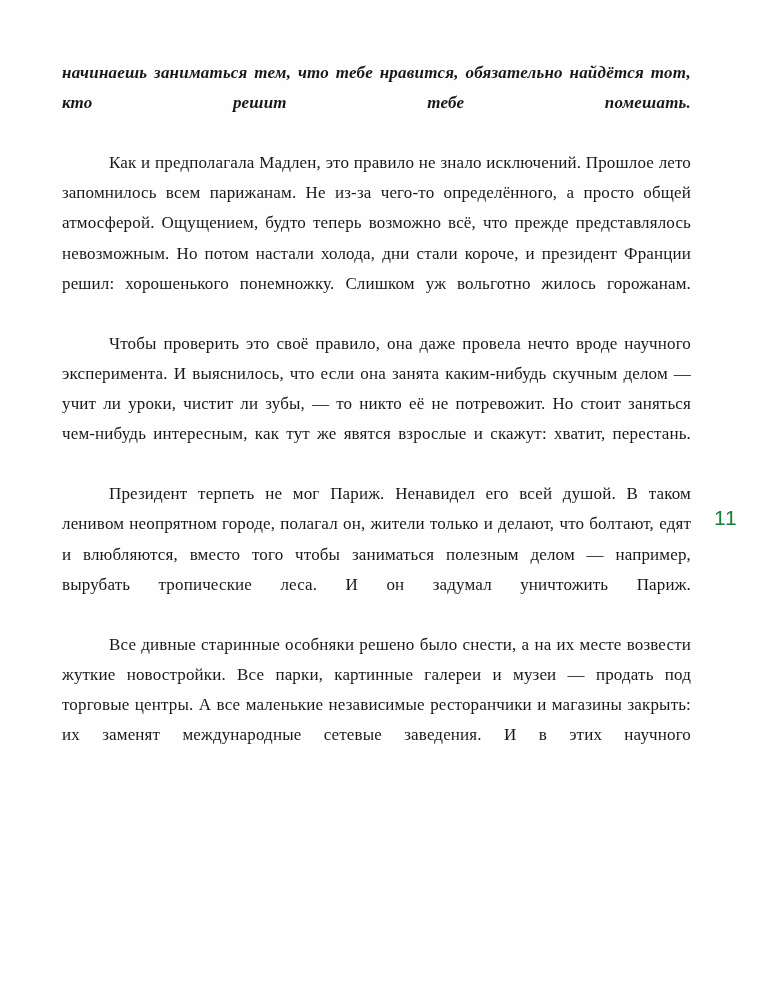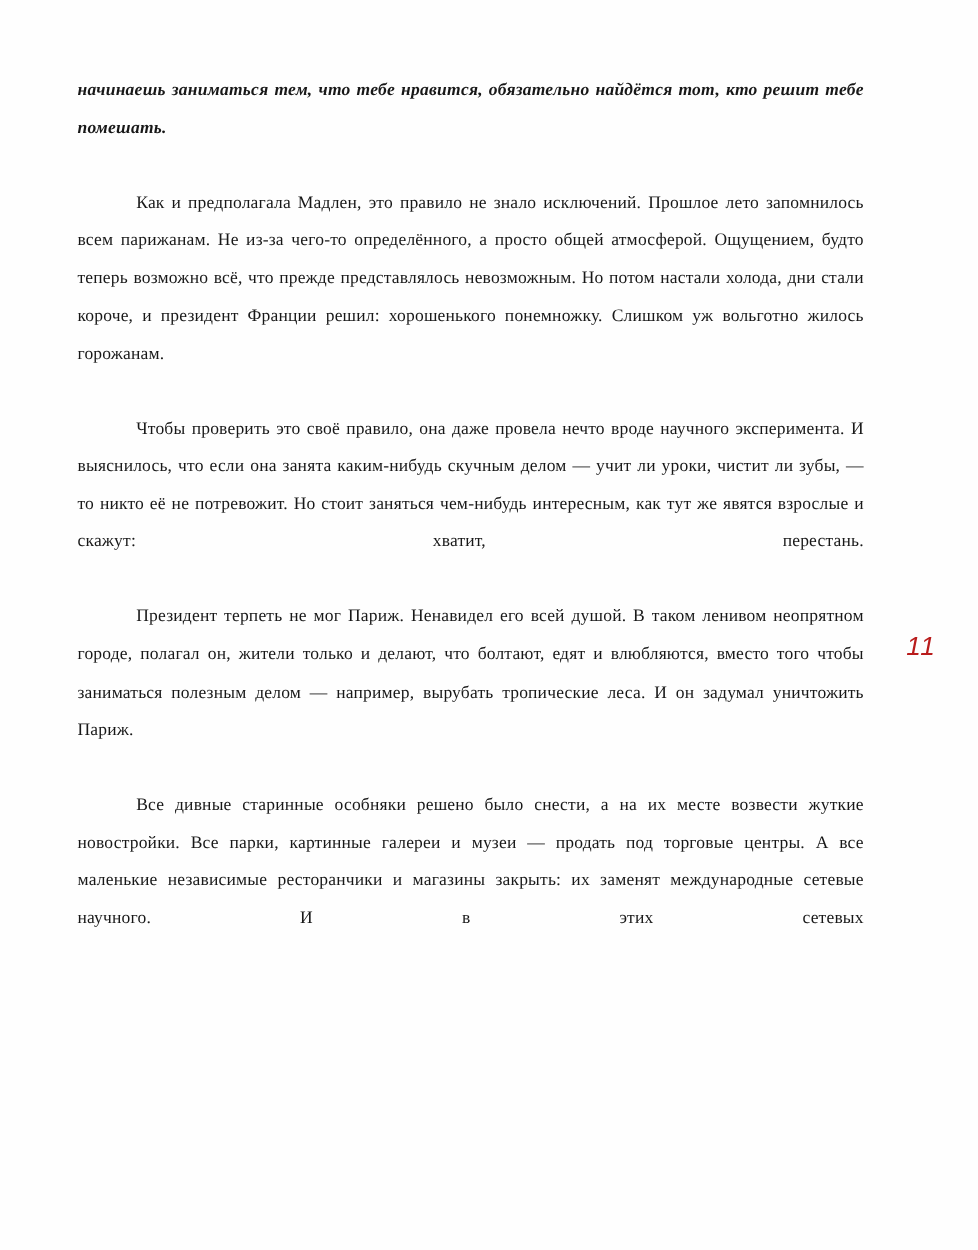--- a/index.html
+++ b/index.html
@@ -24,21 +24,21 @@
   
   #text-column {
     position: absolute;
     left: 62px;
     top: 58px;
     width: 629px;
   }
 
   .para {
     margin: 0;
-    font-size: 14px;
+    font-size: 17px;
     line-height: 30.1px;
     text-align: justify;
     text-justify: inter-word;
     letter-spacing: 0.15px;
     word-spacing: 0.3px;
     hyphens: none;
   }
 
   
   .para.continuation {
@@ -60,43 +60,42 @@
     width: 100%;
   }
 
   
   #page-number {
     position: absolute;
     left: 714px;
     top: 506px;
     width: 46px;
     font-family: "Liberation Sans", "DejaVu Sans", sans-serif;
-    font-style: italic;
     font-size: 21px;
     font-weight: 400;
-    color: #b91c1c;
+    color: #15803d;
     letter-spacing: 1px;
-    text-align: center;
+    text-align: left;
     user-select: none;
   }
 </style>
 </head>
 <body>
 
 <div id="page">
 
   <div id="text-column">
 
     <p class="para continuation">начинаешь заниматься тем, что тебе нравится, обязательно найдётся тот, кто решит тебе помешать.</p>
 
     <p class="para body">Как и предполагала Мадлен, это правило не знало исключений. Прошлое лето запомнилось всем парижанам. Не из-за чего-то определённого, а просто общей атмосферой. Ощущением, будто теперь возможно всё, что прежде представлялось невозможным. Но потом настали холода, дни стали короче, и президент Франции решил: хорошенького понемножку. Слишком уж вольготно жилось горожанам.</p>
 
     <p class="para body">Чтобы проверить это своё правило, она даже провела нечто вроде научного эксперимента. И выяснилось, что если она занята каким-нибудь скучным делом — учит ли уроки, чистит ли зубы, — то никто её не потревожит. Но стоит заняться чем-нибудь интересным, как тут же явятся взрослые и скажут: хватит, перестань.</p>
 
     <p class="para body">Президент терпеть не мог Париж. Ненавидел его всей душой. В таком ленивом неопрятном городе, полагал он, жители только и делают, что болтают, едят и влюбляются, вместо того чтобы заниматься полезным делом — например, вырубать тропические леса. И он задумал уничтожить Париж.</p>
 
-    <p class="para body">Все дивные старинные особняки решено было снести, а на их месте возвести жуткие новостройки. Все парки, картинные галереи и музеи — продать под торговые центры. А все маленькие независимые ресторанчики и магазины закрыть: их заменят международные сетевые научного. И в этих сетевых</p>
+    <p class="para body">Все дивные старинные особняки решено было снести, а на их месте возвести жуткие новостройки. Все парки, картинные галереи и музеи — продать под торговые центры. А все маленькие независимые ресторанчики и магазины закрыть: их заменят международные сетевые заведения. И в этих научного</p>
 
   </div>
 
   <div id="page-number">11</div>
 
 </div>
 
 </body></html>

